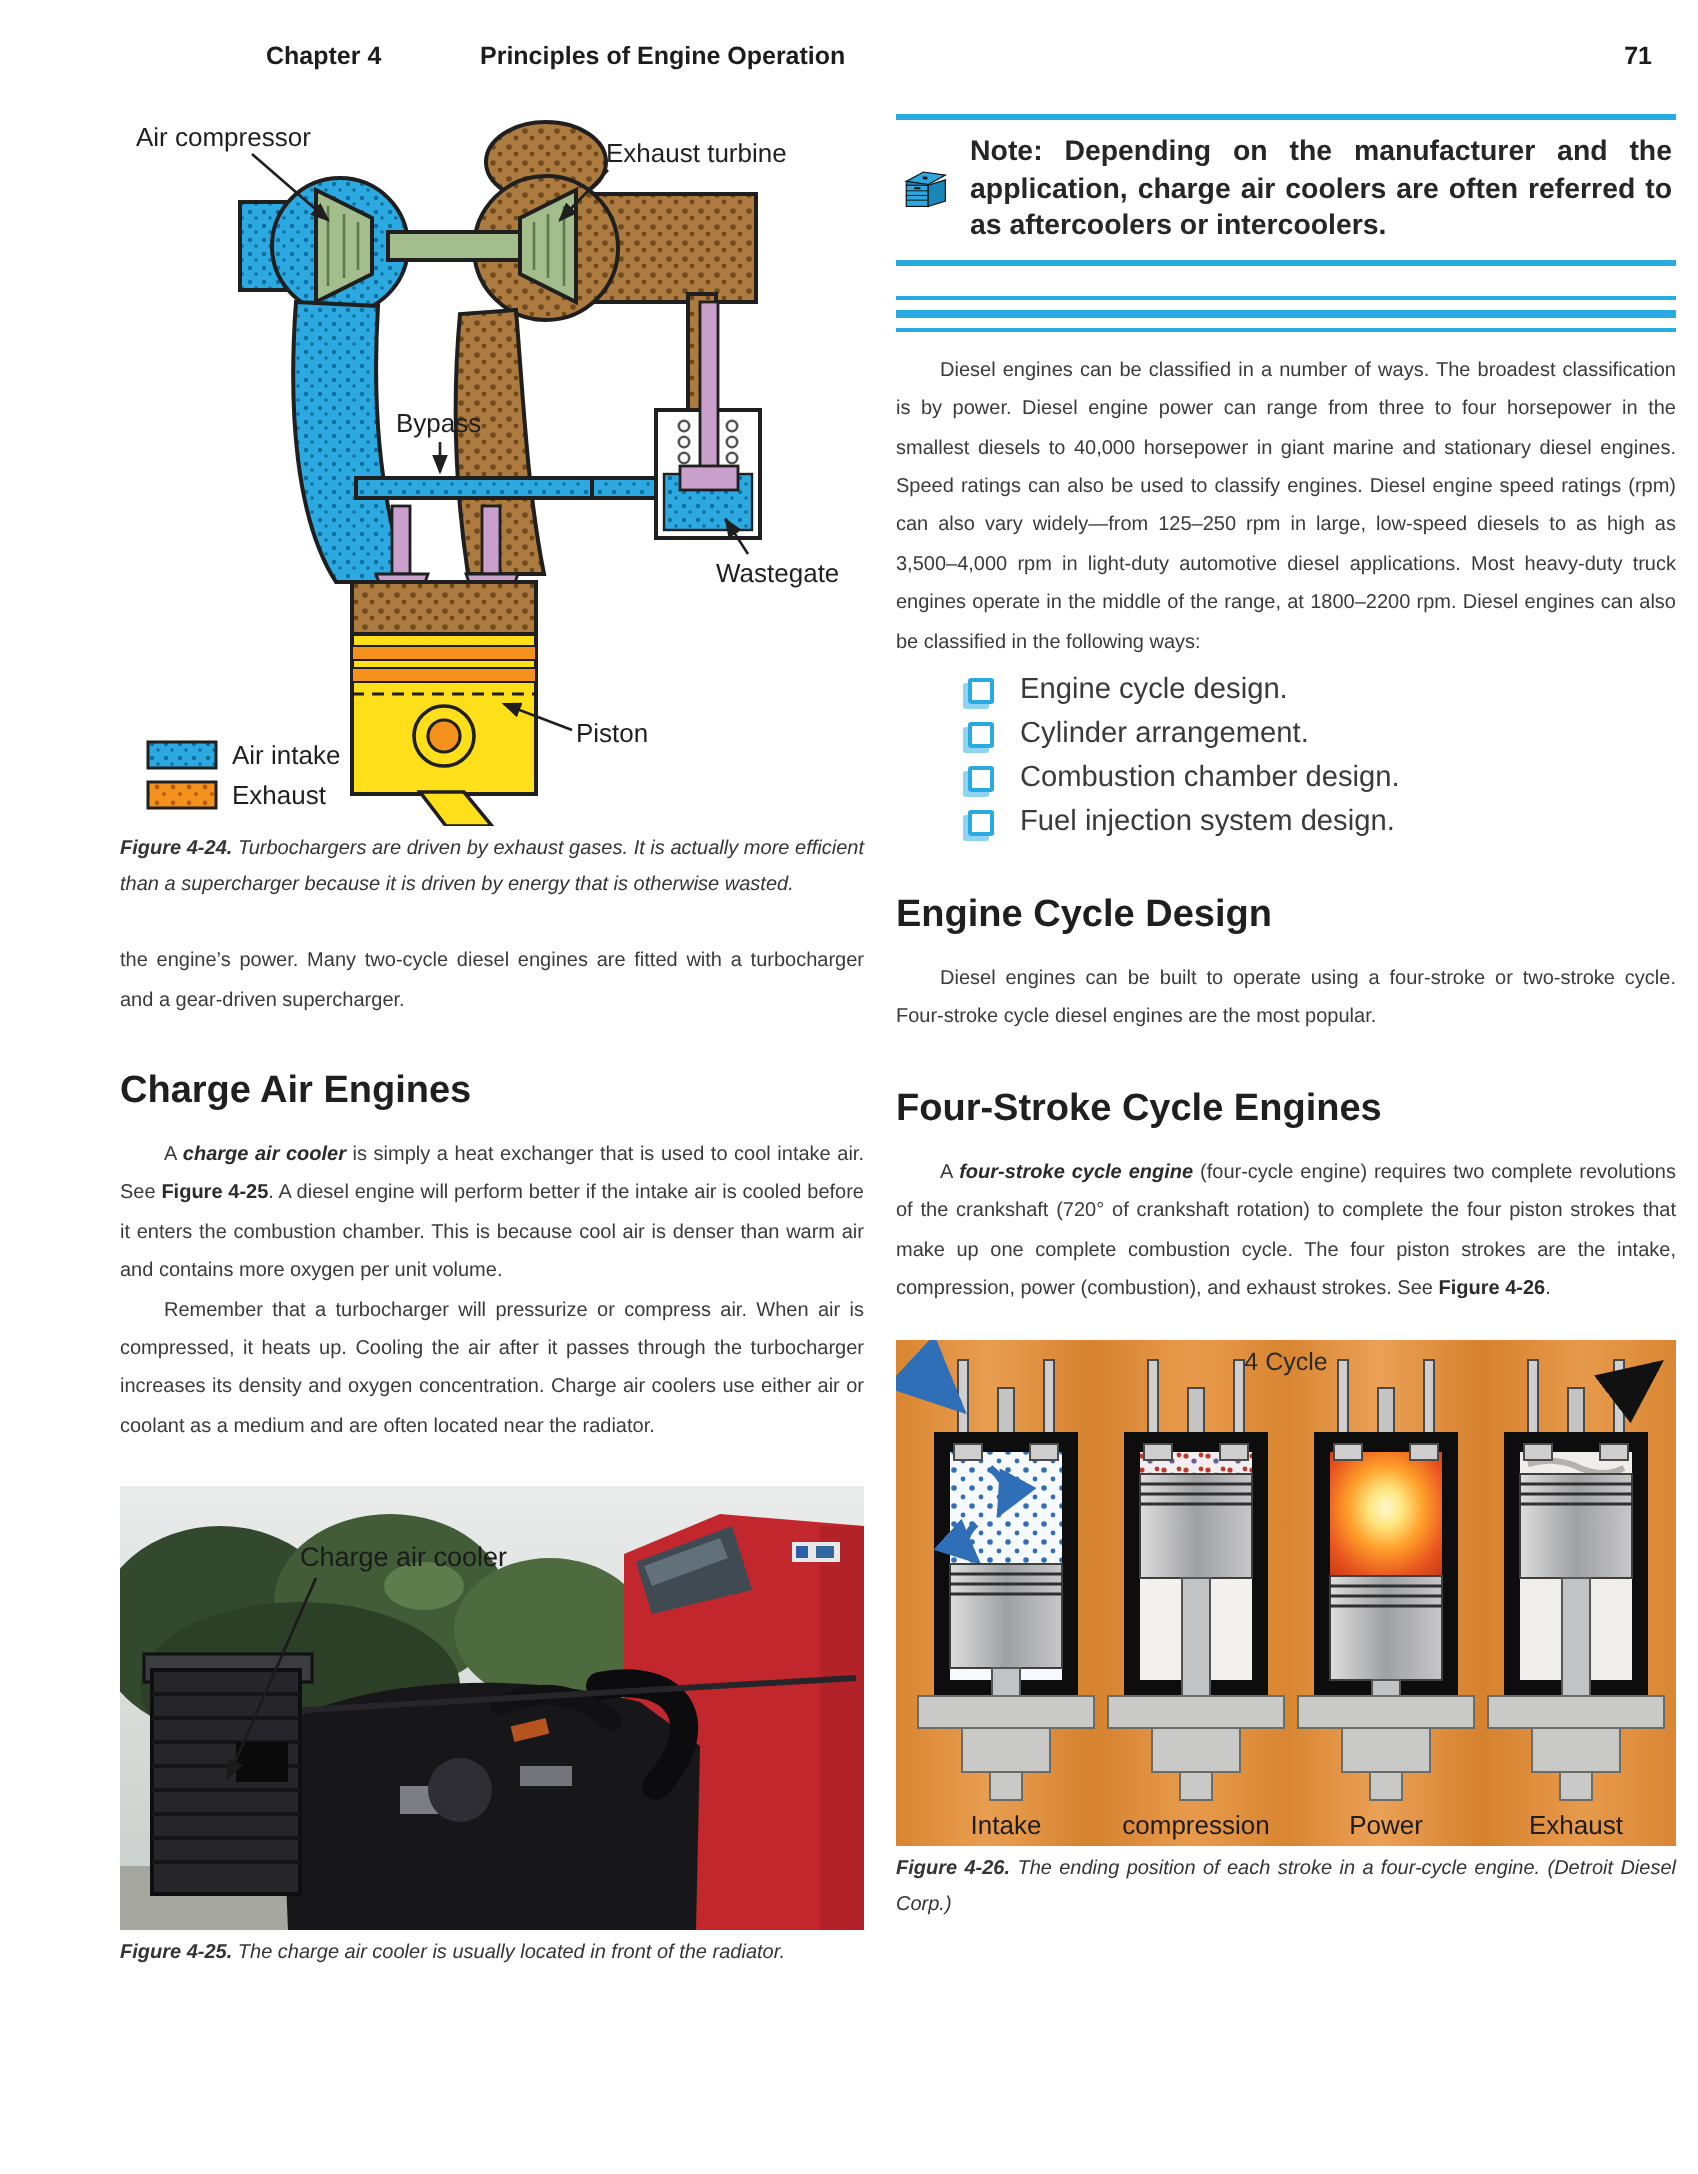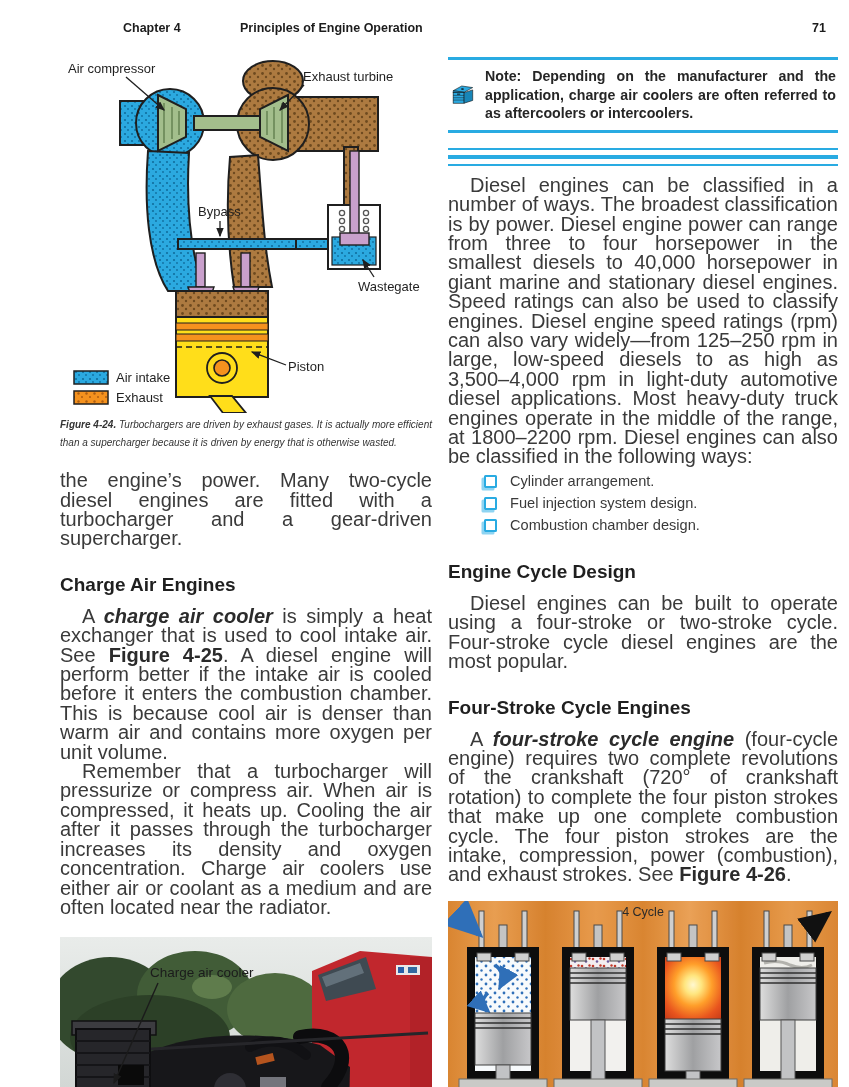--- a/index.html
+++ b/index.html
@@ -1,27 +1,27 @@
 <!DOCTYPE html>
 <html><head>
 <meta charset="utf-8">
 <style>
   html,body{margin:0;padding:0;background:#fff;}
   .page{position:relative;width:849px;height:1087px;background:#ffffff;
         font-family:"Liberation Sans",sans-serif;color:#333;overflow:hidden;}
   
   .hdr{position:absolute;top:21px;left:0;width:849px;height:16px;font-size:12.5px;font-weight:bold;color:#1c1c1c;}
-  .hdr .chap{position:absolute;left:123px;}
+  .hdr .chap{position:absolute;left:133px;}
   .hdr .htitle{position:absolute;left:240px;}
   .hdr .pnum{position:absolute;right:23px;}
   
   .cols{position:absolute;top:55px;left:60px;display:flex;gap:16px;}
   .colL{width:372px;}
   .colR{width:390px;}
-  p{margin:0;font-size:20px;line-height:19.4px;text-align:justify;color:#3a3a3a;}
+  p{margin:0;font-size:10px;line-height:19.4px;text-align:justify;color:#3a3a3a;}
   .ind{text-indent:22px;}
   .term{font-weight:bold;font-style:italic;color:#2b2b2b;}
   .figref{font-weight:bold;color:#2b2b2b;}
   h2{margin:25px 0 11px 0;font-size:19px;line-height:22px;font-weight:bold;color:#1f1f1f;}
   .caption{margin-top:3px;font-size:10px;line-height:17.6px;font-style:italic;color:#343434;text-align:justify;}
   .caplabel{font-weight:bold;}
   svg{display:block;}
   svg text{font-family:"Liberation Sans",sans-serif;}
   
   .notebox{margin-top:2px;border-top:3.5px solid #29ABE2;border-bottom:3.5px solid #29ABE2;
@@ -246,23 +246,24 @@
       </div>
 
       <div class="secblock">
         <div class="ruledbl"></div>
         <div class="ruledbl"></div>
       </div>
 
       <p class="ind mt10">Diesel engines can be classified in a number of ways. The broadest classification is by power. Diesel engine power can range from three to four horsepower in the smallest diesels to 40,000 horsepower in giant marine and stationary diesel engines. Speed ratings can also be used to classify engines. Diesel engine speed ratings (rpm) can also vary widely—from 125–250 rpm in large, low-speed diesels to as high as 3,500–4,000 rpm in light-duty automotive diesel applications. Most heavy-duty truck engines operate in the middle of the range, at 1800–2200 rpm. Diesel engines can also be classified in the following ways:</p>
 
       <ul class="blist">
+        <li><span class="bullet"></span><span>Engine cycle design.</span></li>
         <li><span class="bullet"></span><span>Cylinder arrangement.</span></li>
+        <li><span class="bullet"></span><span>Combustion chamber design.</span></li>
         <li><span class="bullet"></span><span>Fuel injection system design.</span></li>
-        <li><span class="bullet"></span><span>Combustion chamber design.</span></li>
       </ul>
 
       <h2>Engine Cycle Design</h2>
       <p class="ind">Diesel engines can be built to operate using a four-stroke or two-stroke cycle. Four-stroke cycle diesel engines are the most popular.</p>
 
       <h2>Four-Stroke Cycle Engines</h2>
       <p class="ind"><span>A </span><span class="term">four-stroke cycle engine</span><span> (four-cycle engine) requires two complete revolutions of the crankshaft (720° of crankshaft rotation) to complete the four piston strokes that make up one complete combustion cycle. The four piston strokes are the intake, compression, power (combustion), and exhaust strokes. See </span><span class="figref">Figure 4-26</span><span>.</span></p>
 
       <svg class="mt16" width="390" height="253" viewBox="0 0 390 253">
         <defs>

